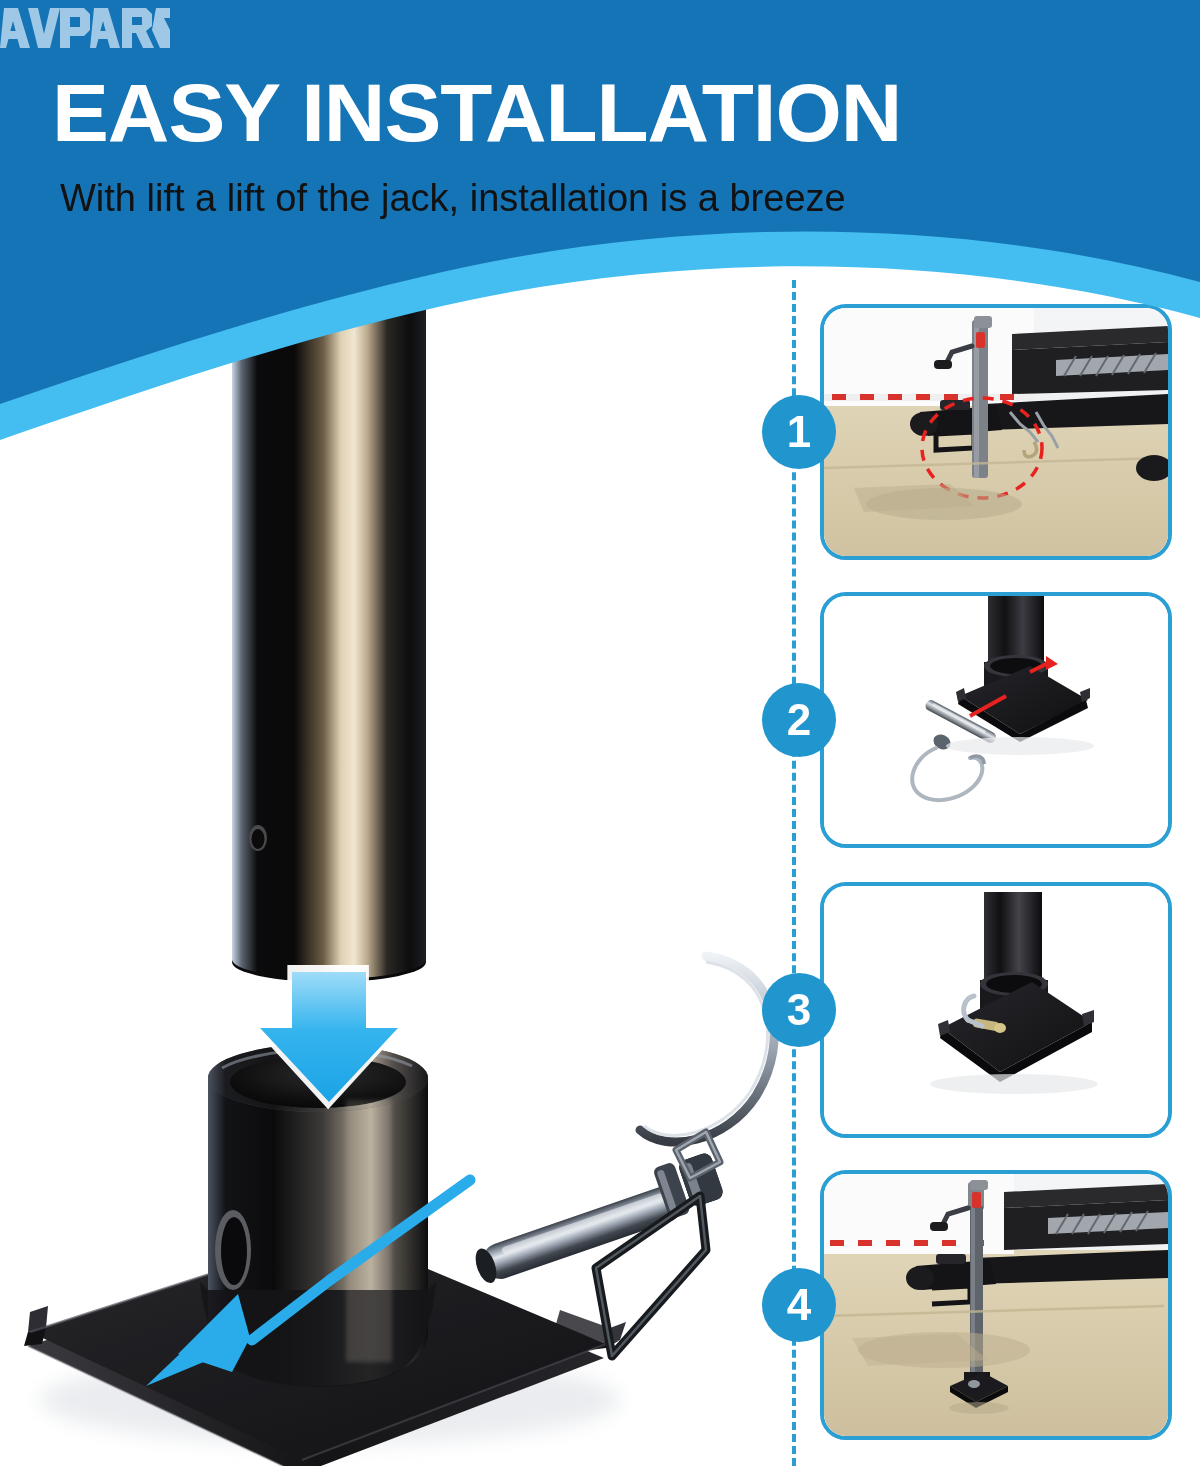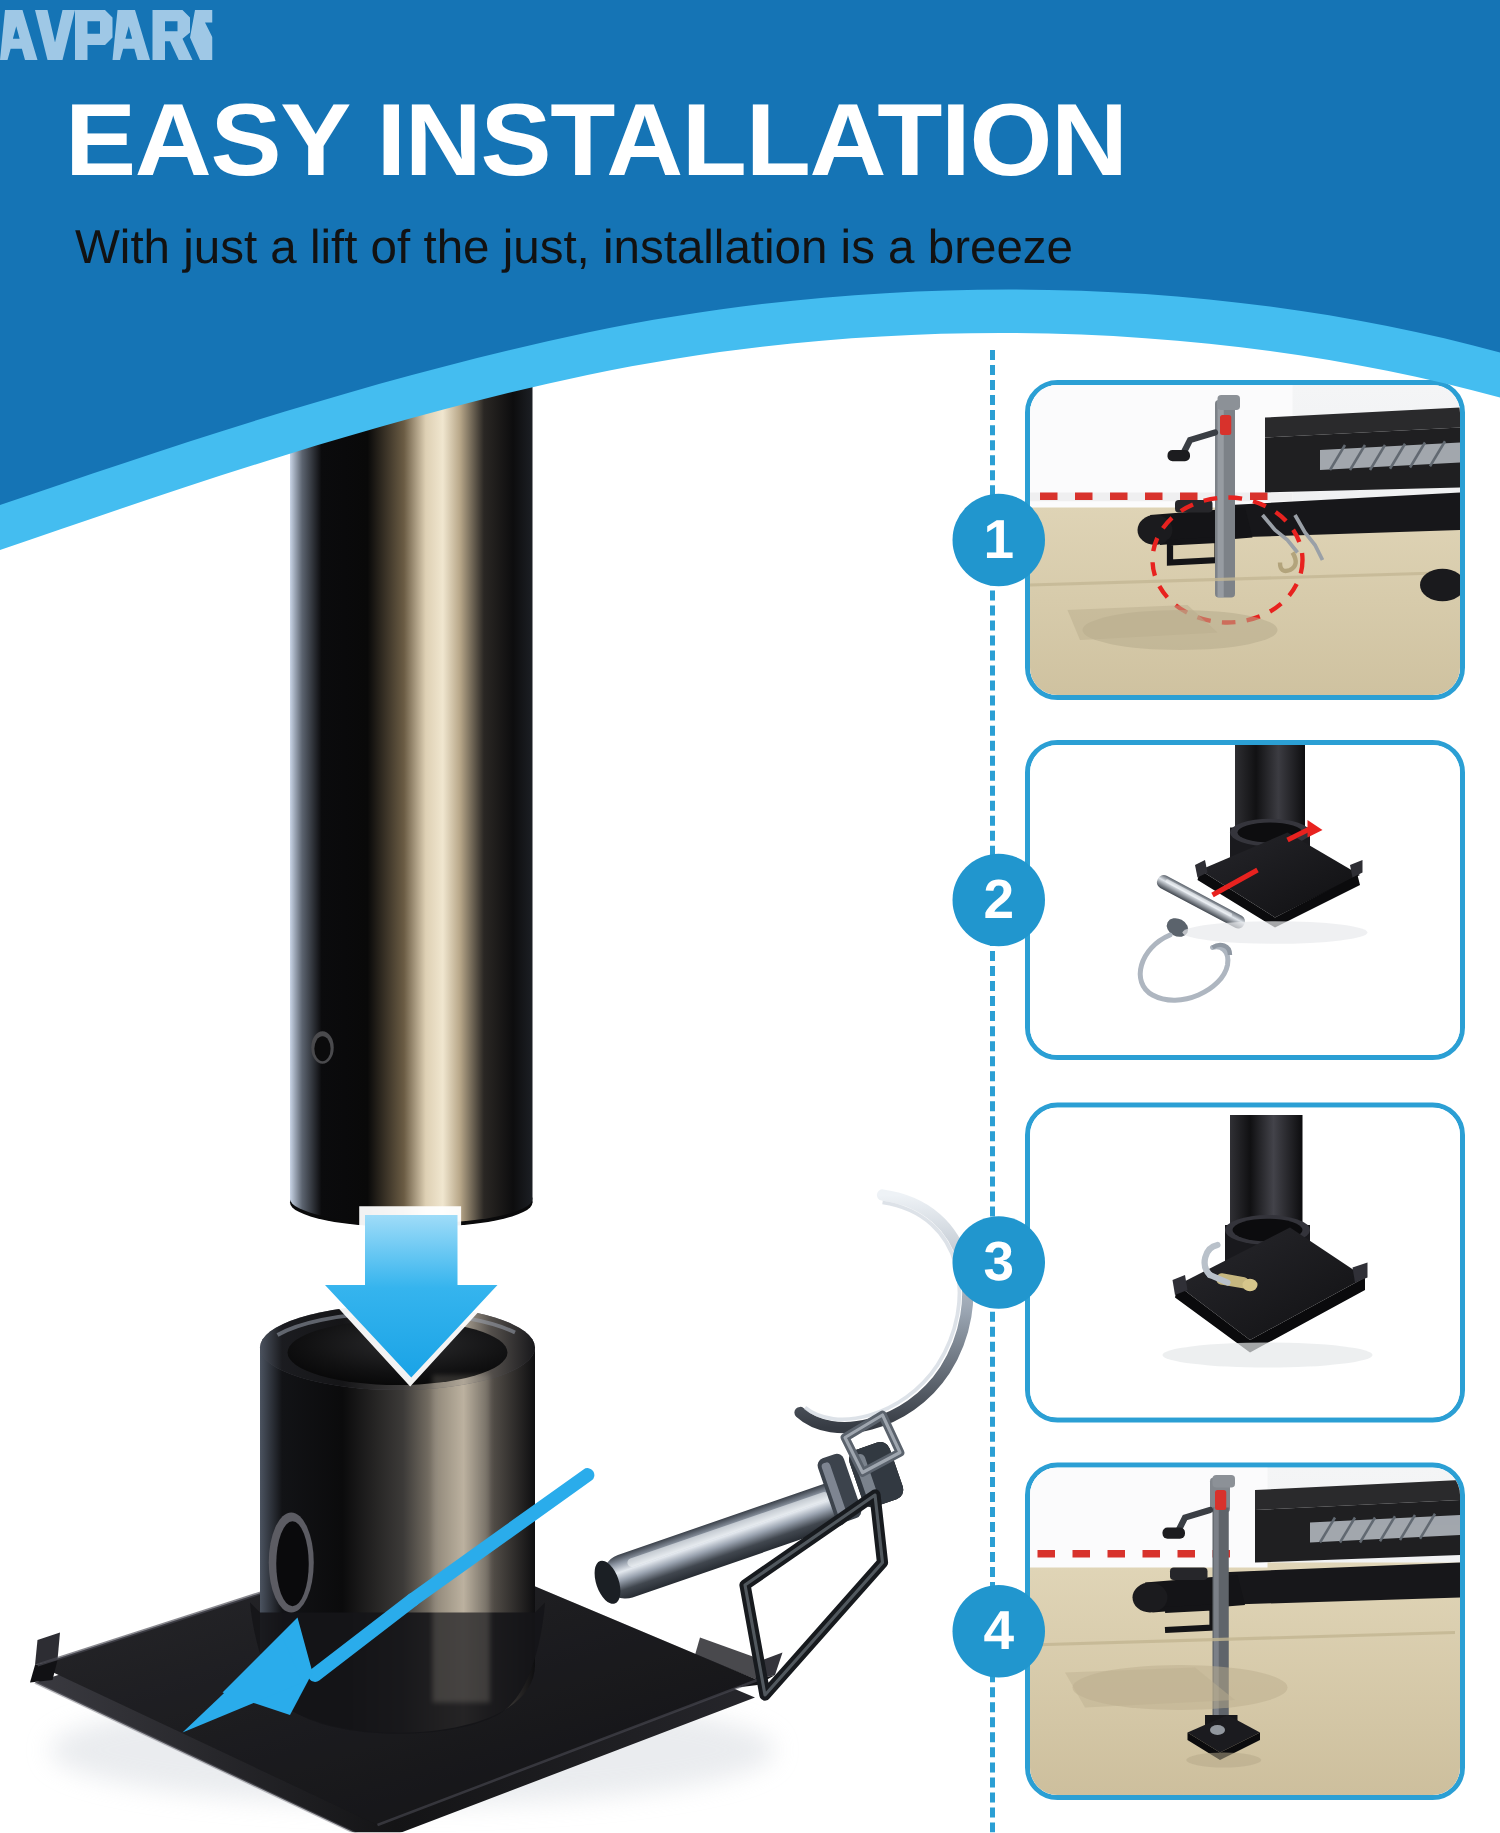--- a/index.html
+++ b/index.html
@@ -95,21 +95,21 @@
     <g clip-path="url(#hdrClip)">
 
       <path d="M0,0 L1200,0 L1200,318 C980,258 720,248 470,300 C300,336 140,392 0,440 Z" fill="#44bdf0"></path>
 
       <path d="M0,0 L1200,0 L1200,282 C980,222 720,214 470,266 C300,302 140,356 0,404 Z" fill="#1574b5"></path>
     </g>
   </svg>
 
   <div class="header-text">
     <div class="title">EASY INSTALLATION</div>
-    <div class="subtitle">With just a lift of the just, installation is a breeze</div>
+    <div class="subtitle">With lift a lift of the jack, installation is a breeze</div>
   </div>
 
   <svg class="logo" viewBox="0 0 170 58">
     <g fill="#9fc8e6">
 
       <path d="M4,8 L18,8 L30,48 L20,48 L17.5,39 L8.5,39 L6,48 L0,48 Z M10.3,31 L15.7,31 L13,21 Z"></path>
 
       <path d="M28,8 L38,8 L44,34 L50,8 L60,8 L50,48 L38,48 Z"></path>
 
       <path d="M60,8 L84,8 L90,14 L90,30 L84,36 L70,36 L70,48 L60,48 Z M70,17 L70,27 L80,27 L80,17 Z"></path>

